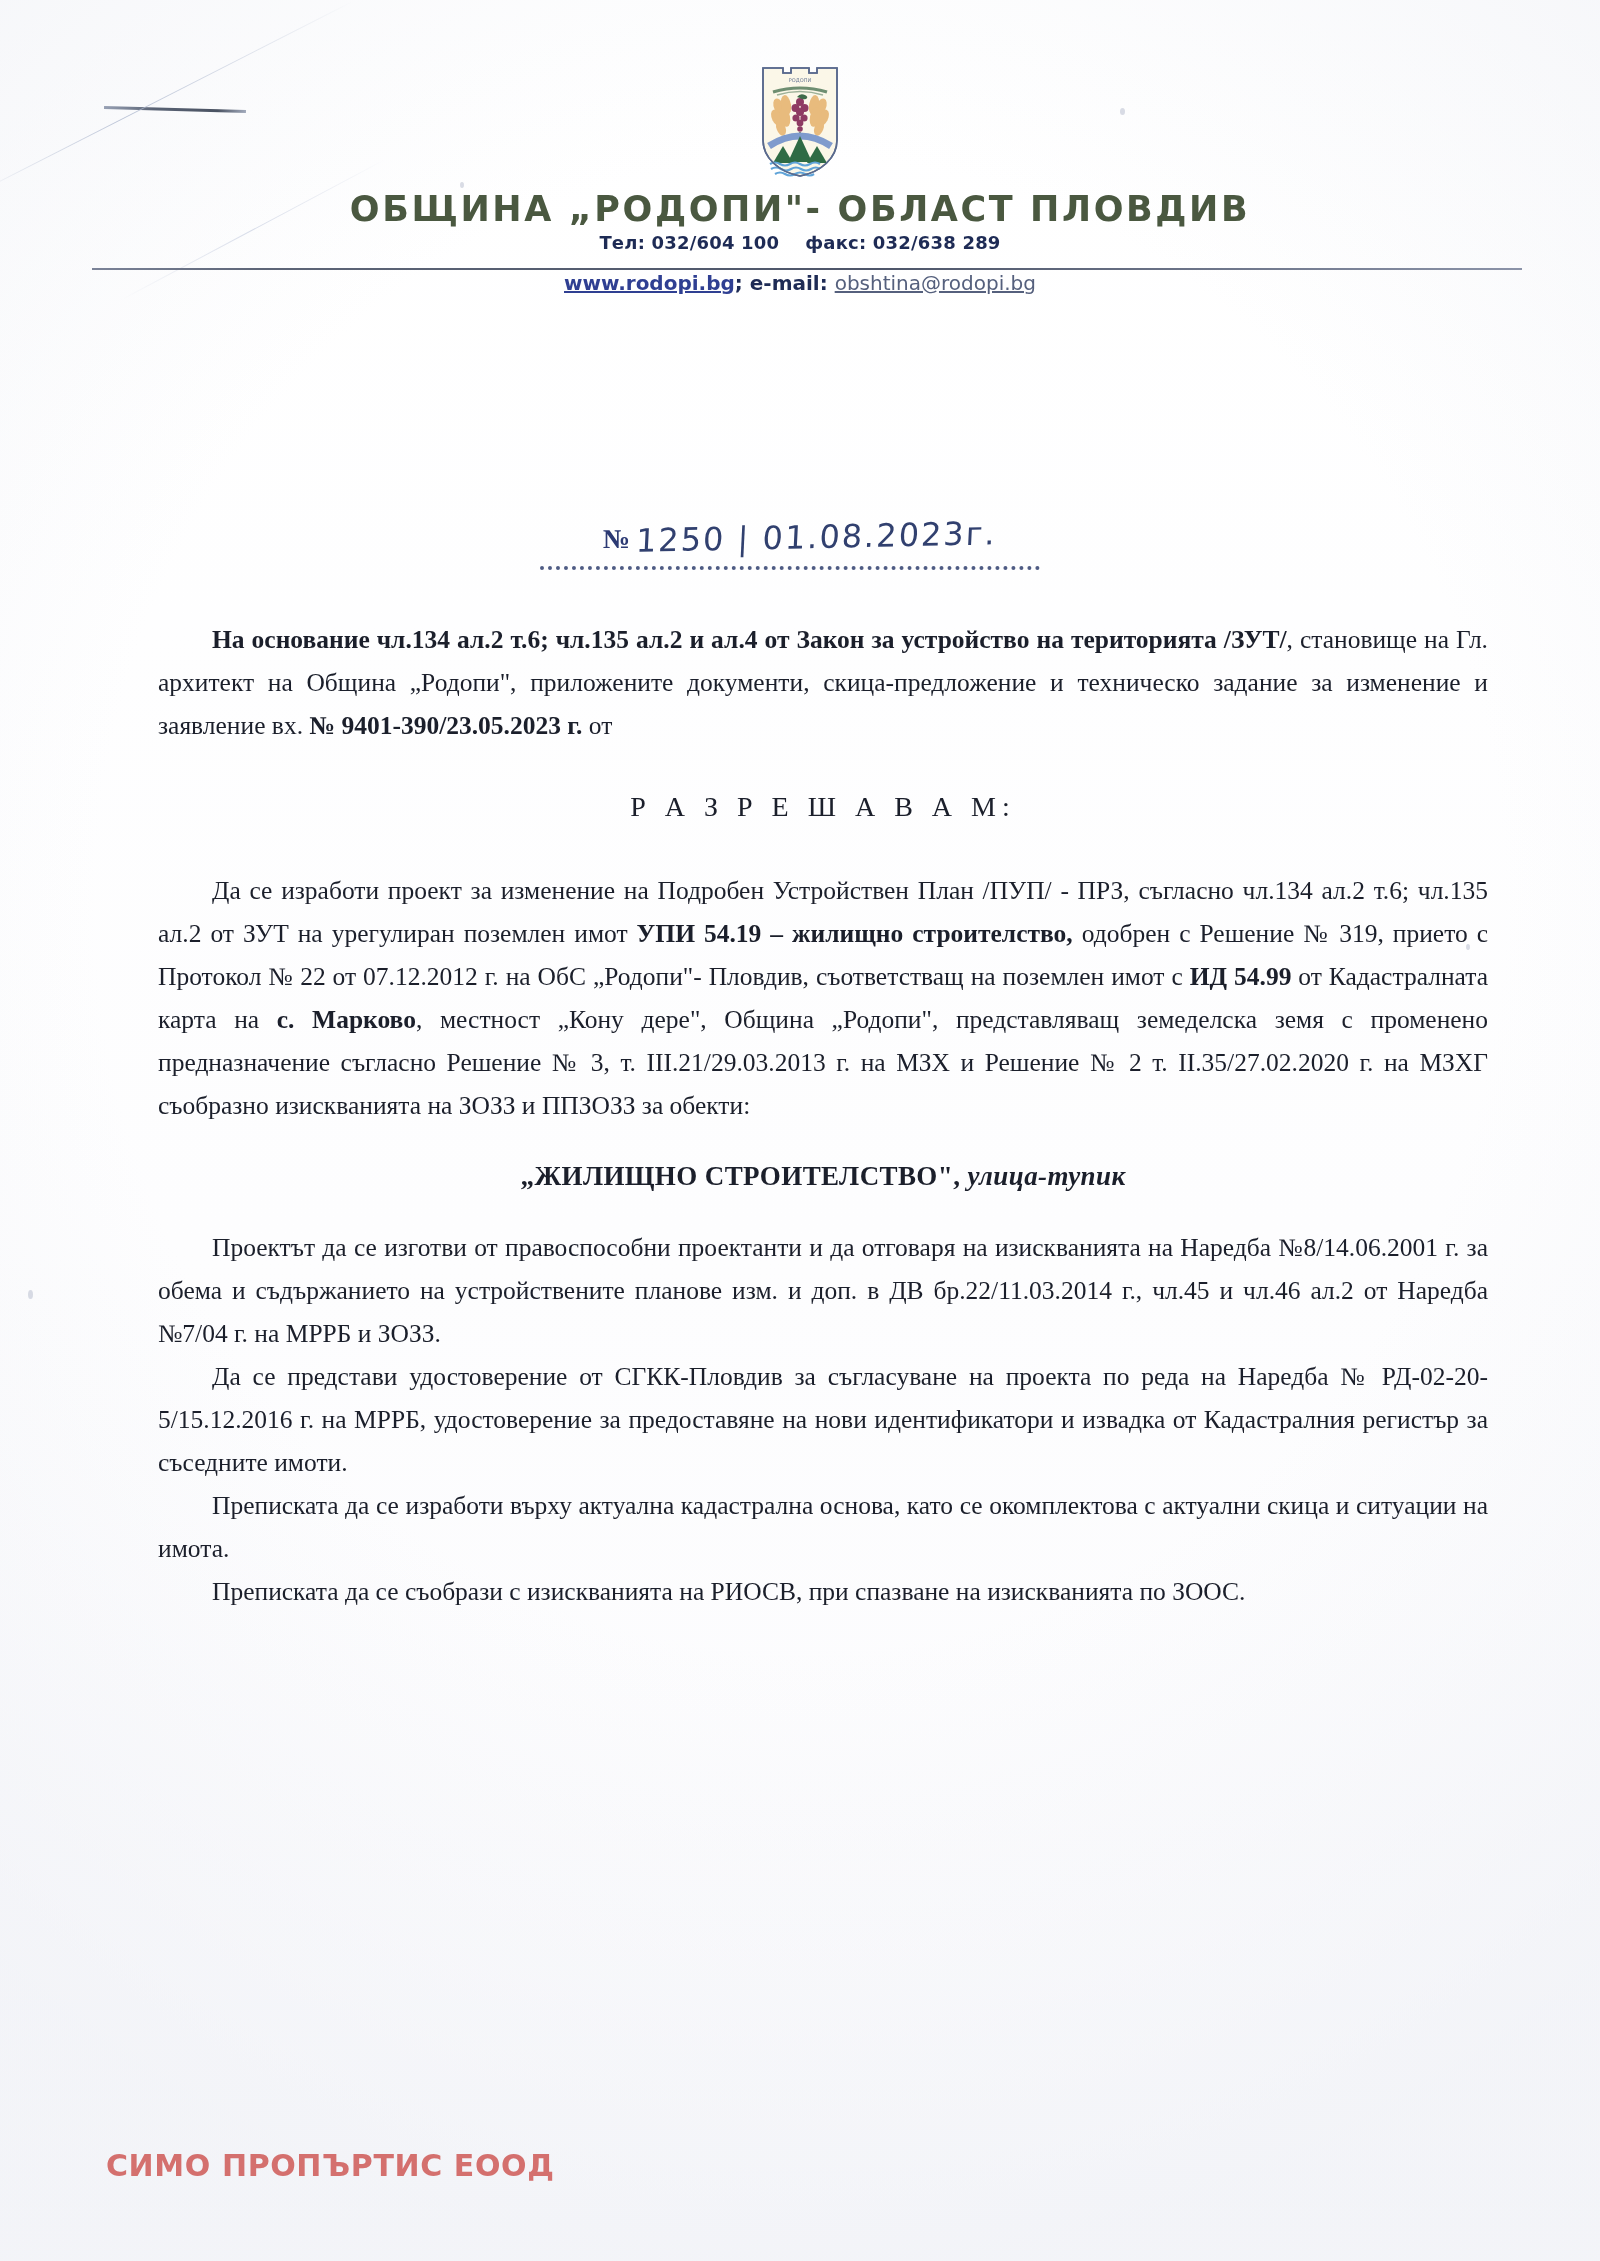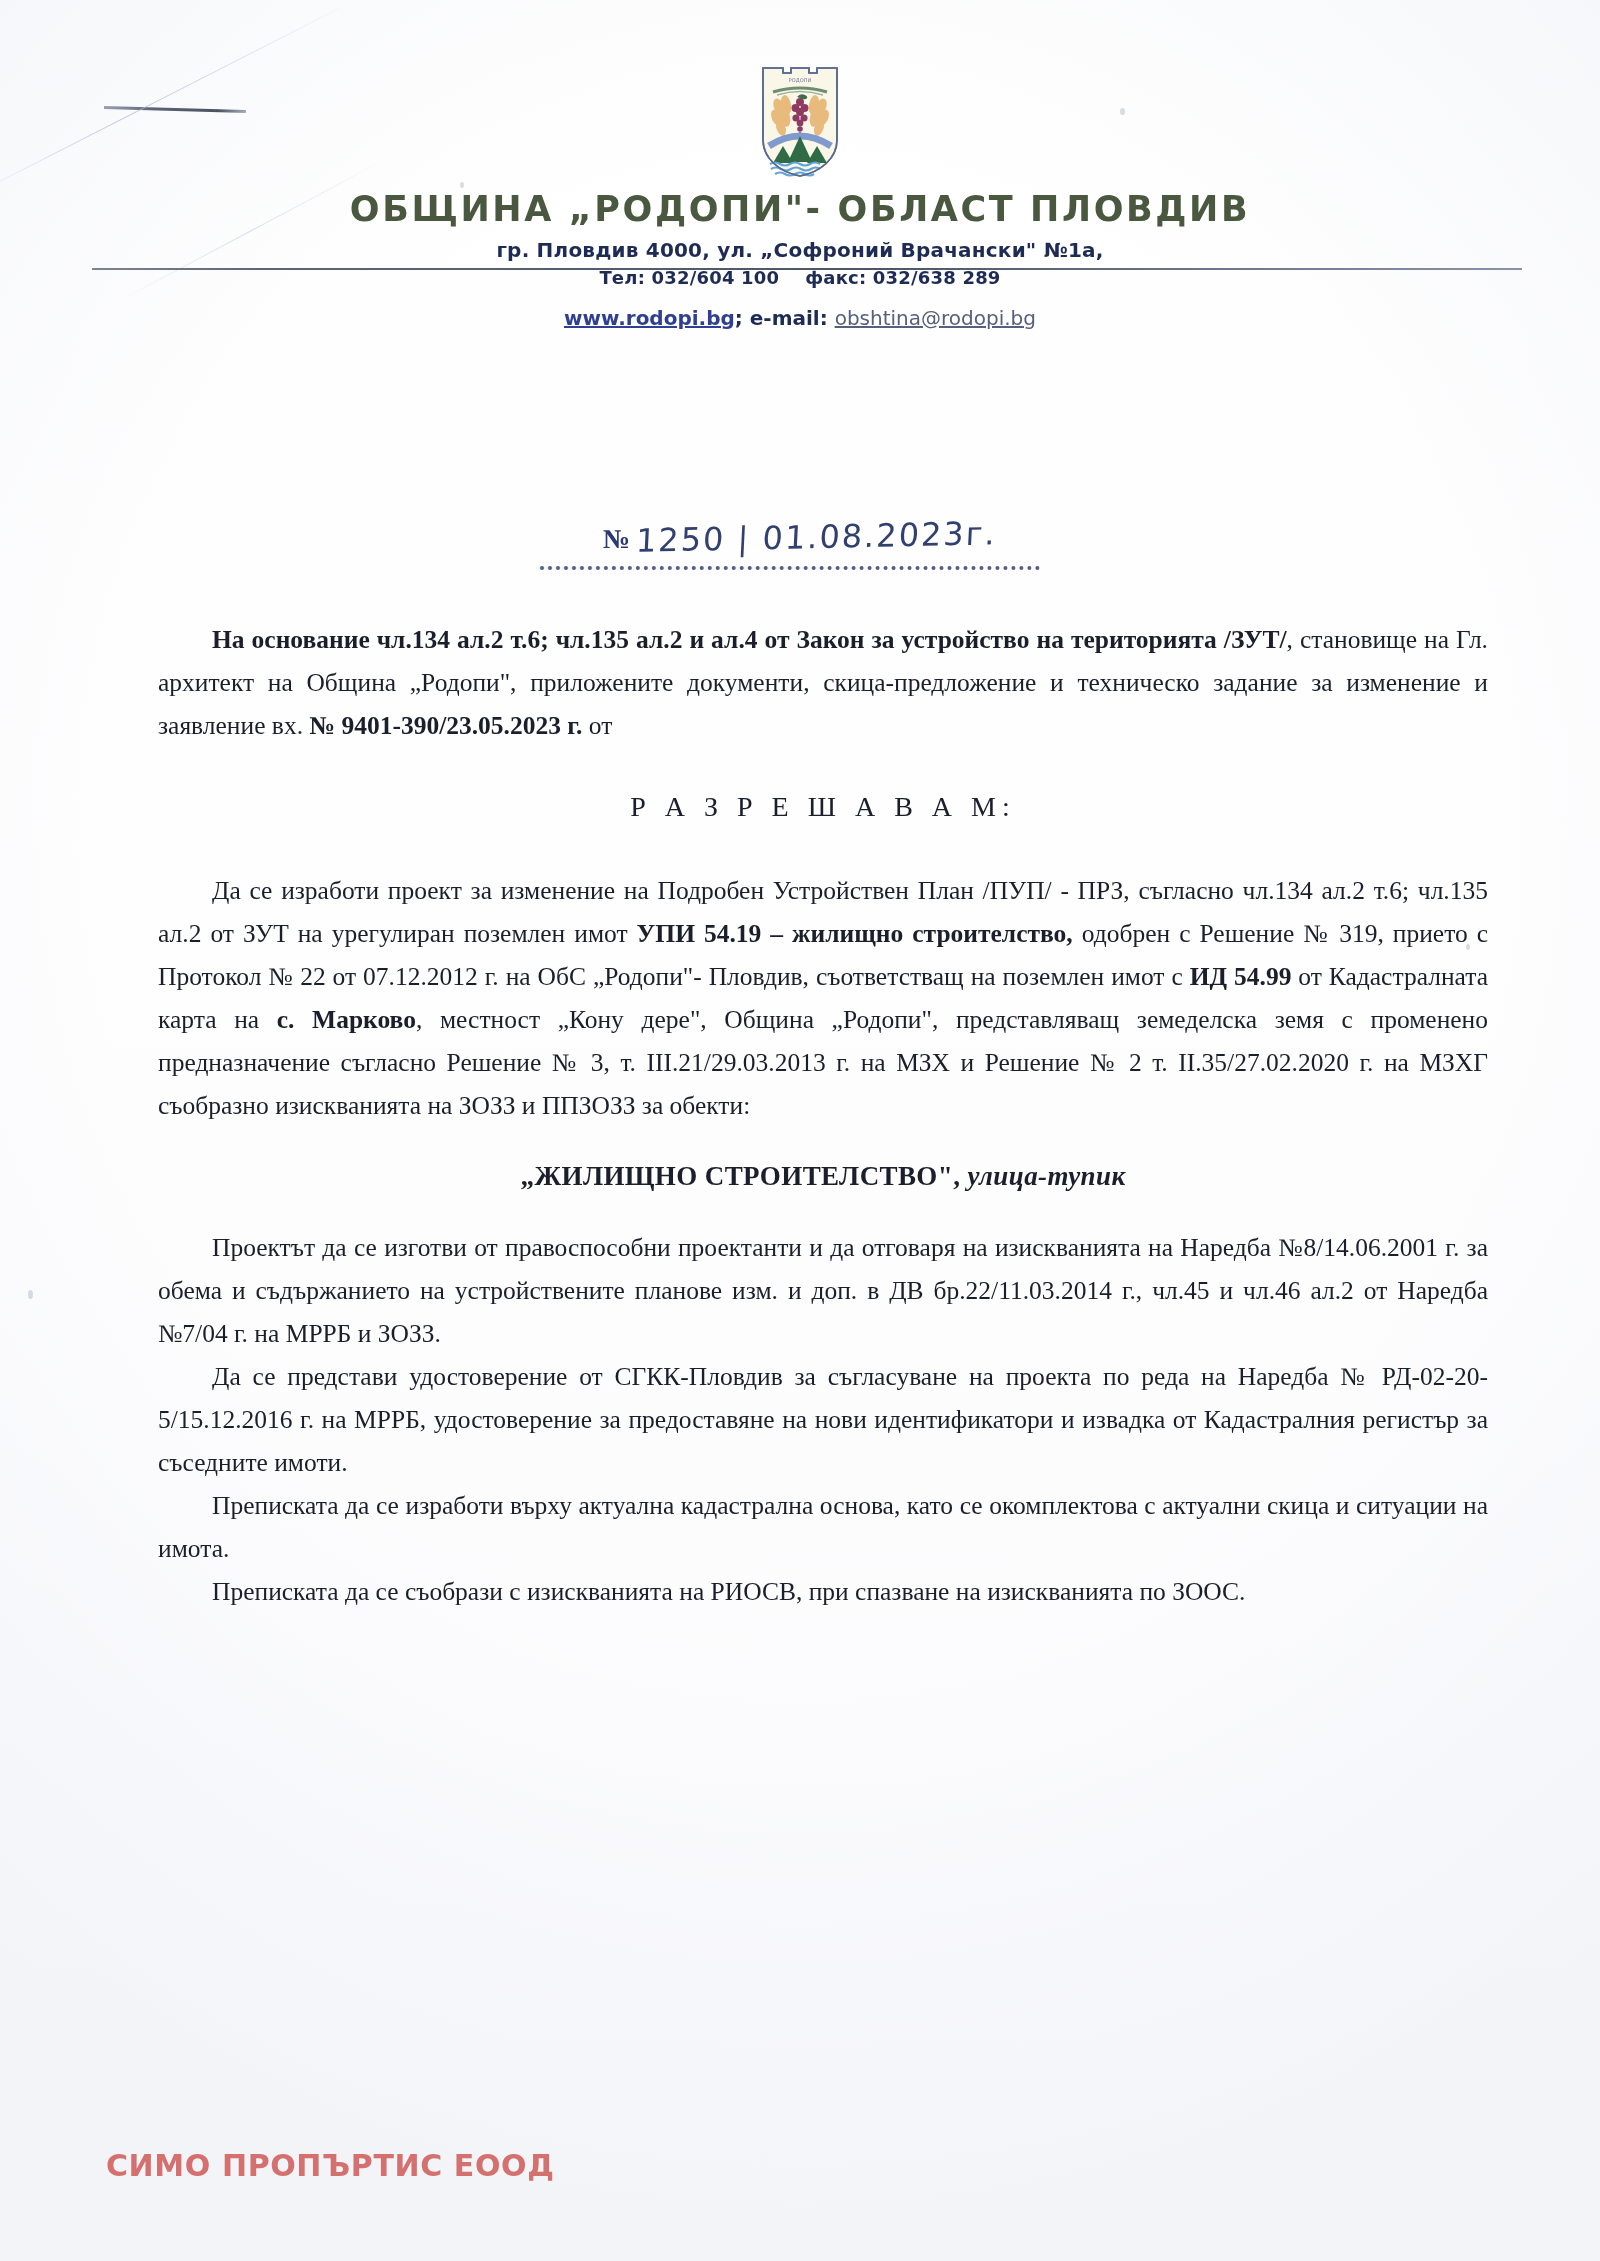--- a/index.html
+++ b/index.html
@@ -279,21 +279,20 @@
       <g stroke="#5fa3d8" stroke-width="2.2" fill="none">
         <path d="M13 102 q5 -3 10 0 t10 0 t10 0 t10 0 t10 0"></path>
         <path d="M14 107 q5 -3 10 0 t10 0 t10 0 t10 0 t9 0"></path>
         <path d="M18 112 q5 -3 10 0 t10 0 t10 0 t9 0"></path>
       </g>
       <path d="M6 6 H26 V11 H34 V6 H52 V11 H60 V6 H80 V78 C80 96 64 110 43 114 C22 110 6 96 6 78 Z" fill="none" stroke="#5a6a8d" stroke-width="1.6"></path>
     </svg>
 
     <div class="org-title">ОБЩИНА „РОДОПИ"- ОБЛАСТ ПЛОВДИВ</div>
 
-    <div class="contact-line addr">гр. Пловдив 4000, ул. „Софроний Врачански" №1а,</div>
 
     <div class="contact-line phones">
       <span>Тел: 032/604 100</span><span class="gap"></span><span>факс: 032/638 289</span>
     </div>
 
     <div class="contact-line web">
       <span class="linkish">www.rodopi.bg</span><span>; e-mail: </span><span class="mail">obshtina@rodopi.bg</span>
     </div>
   </div>
 

